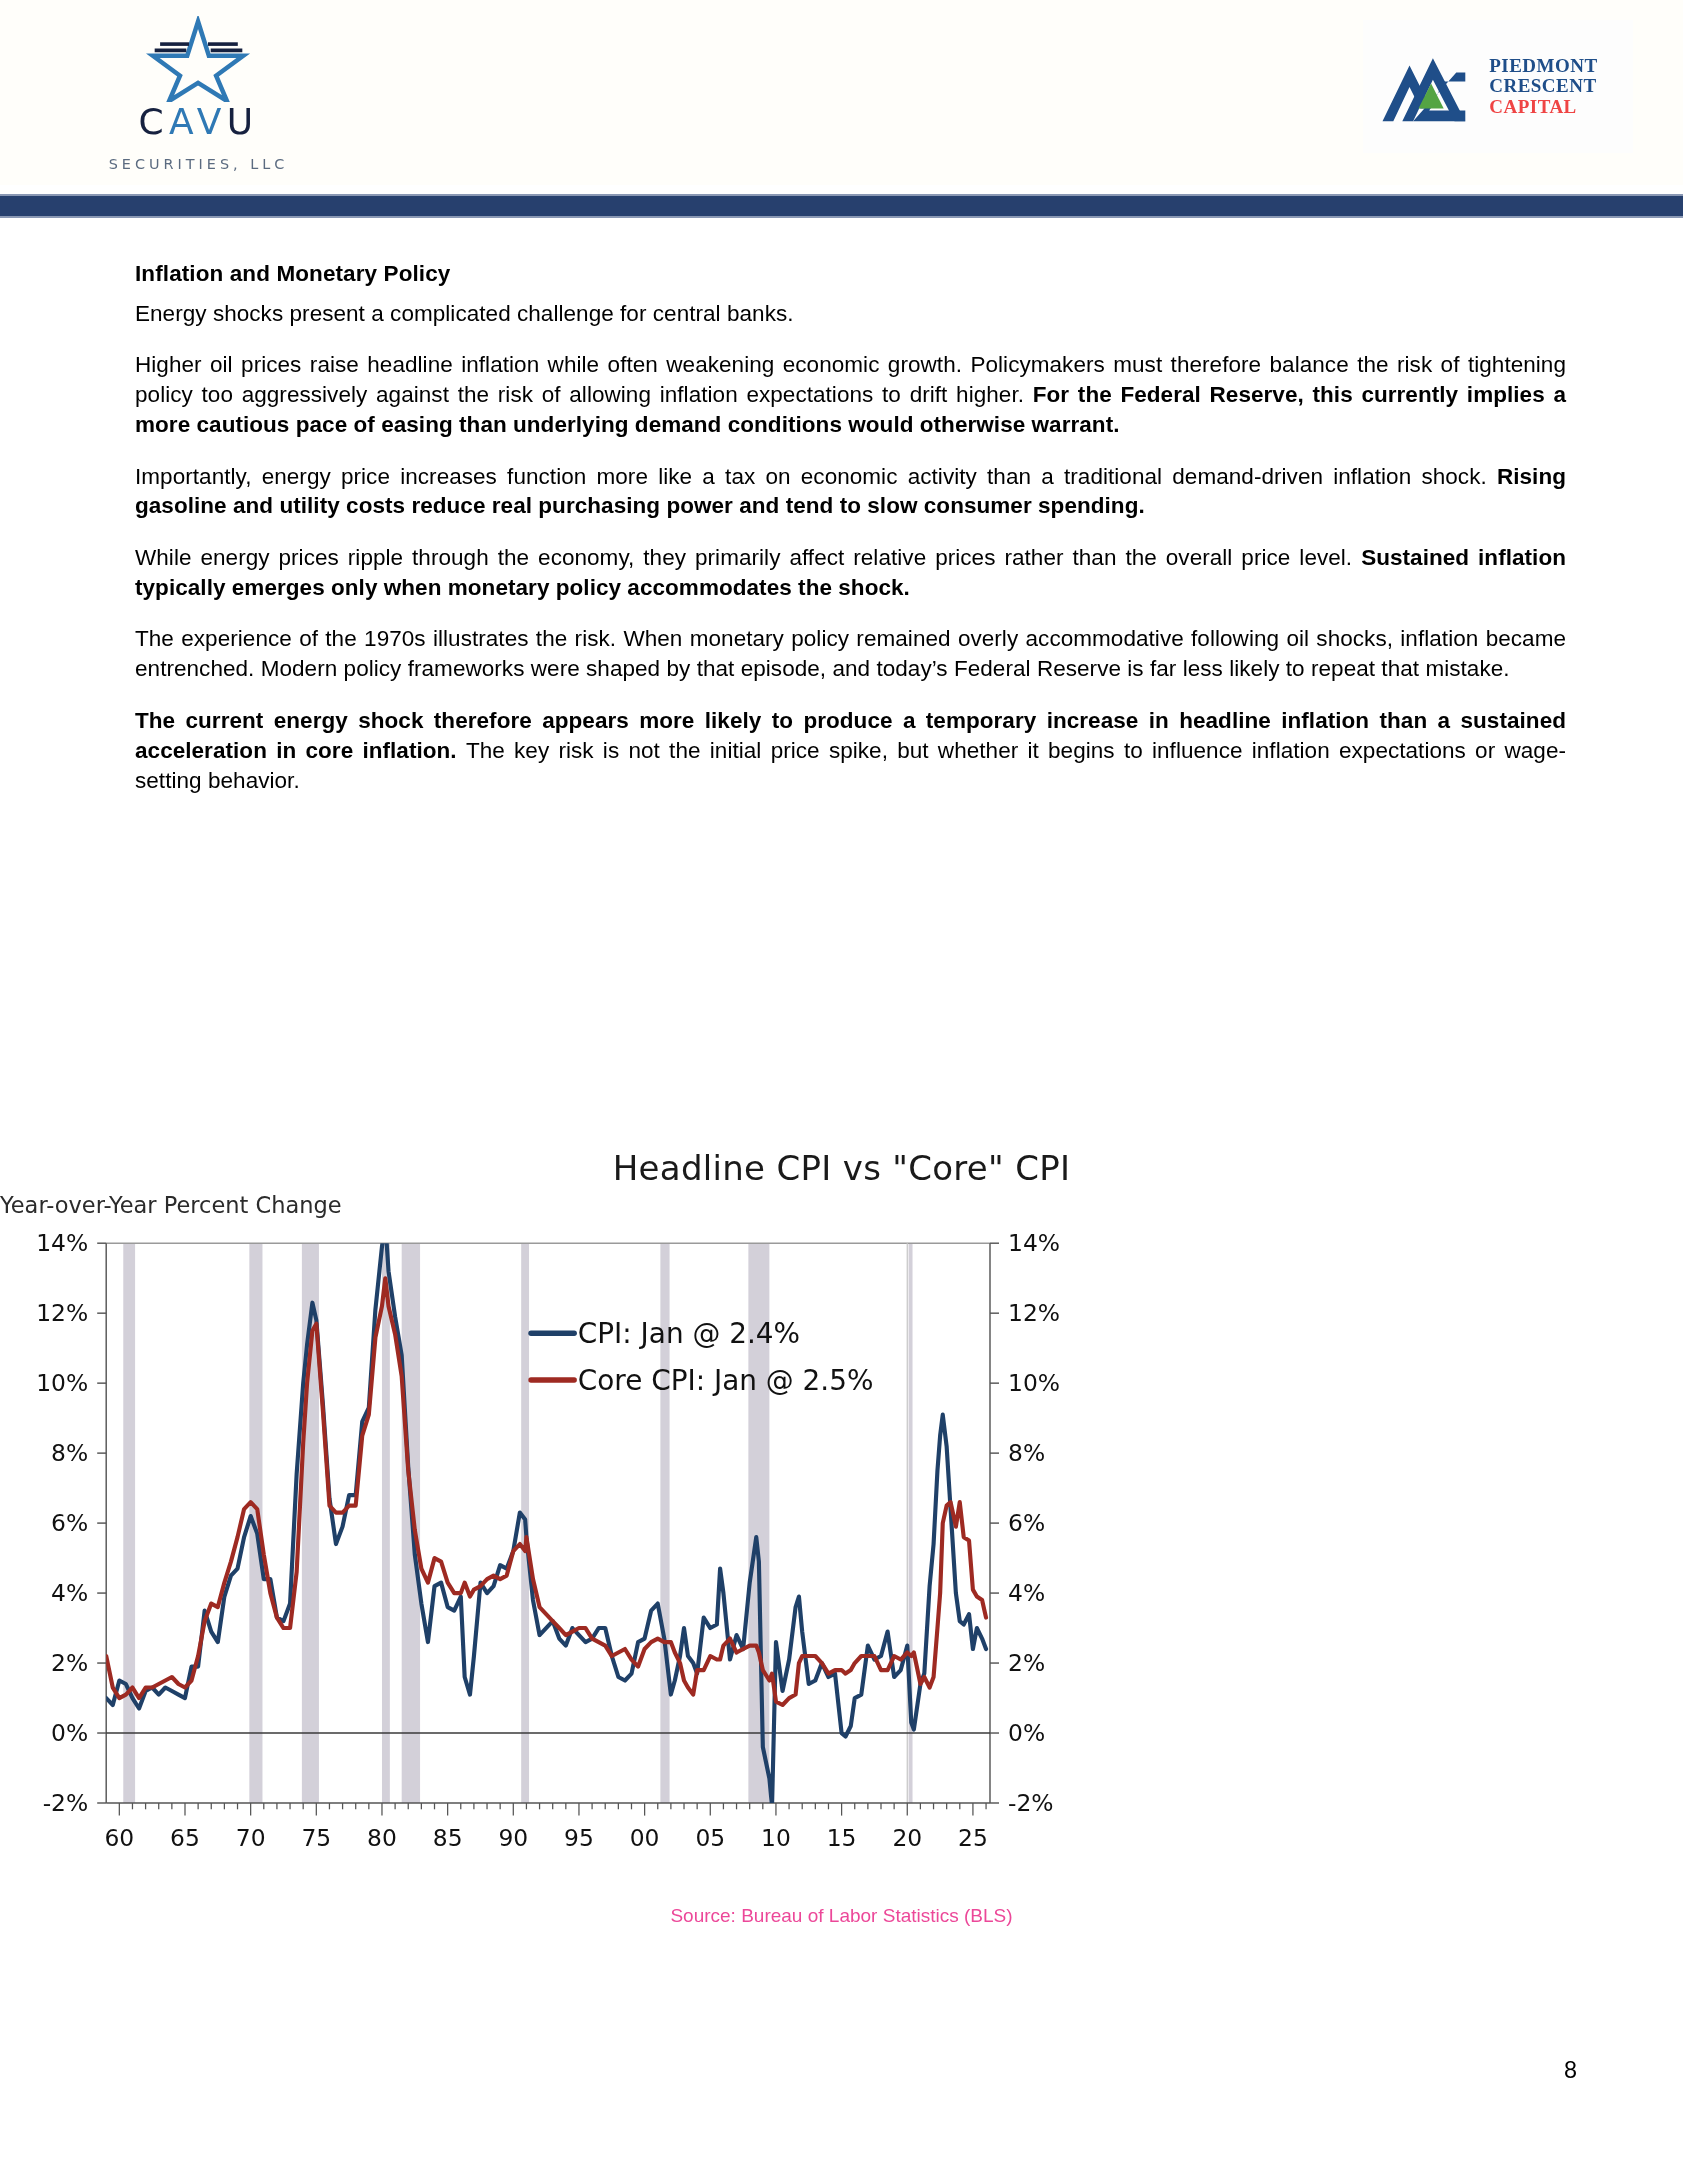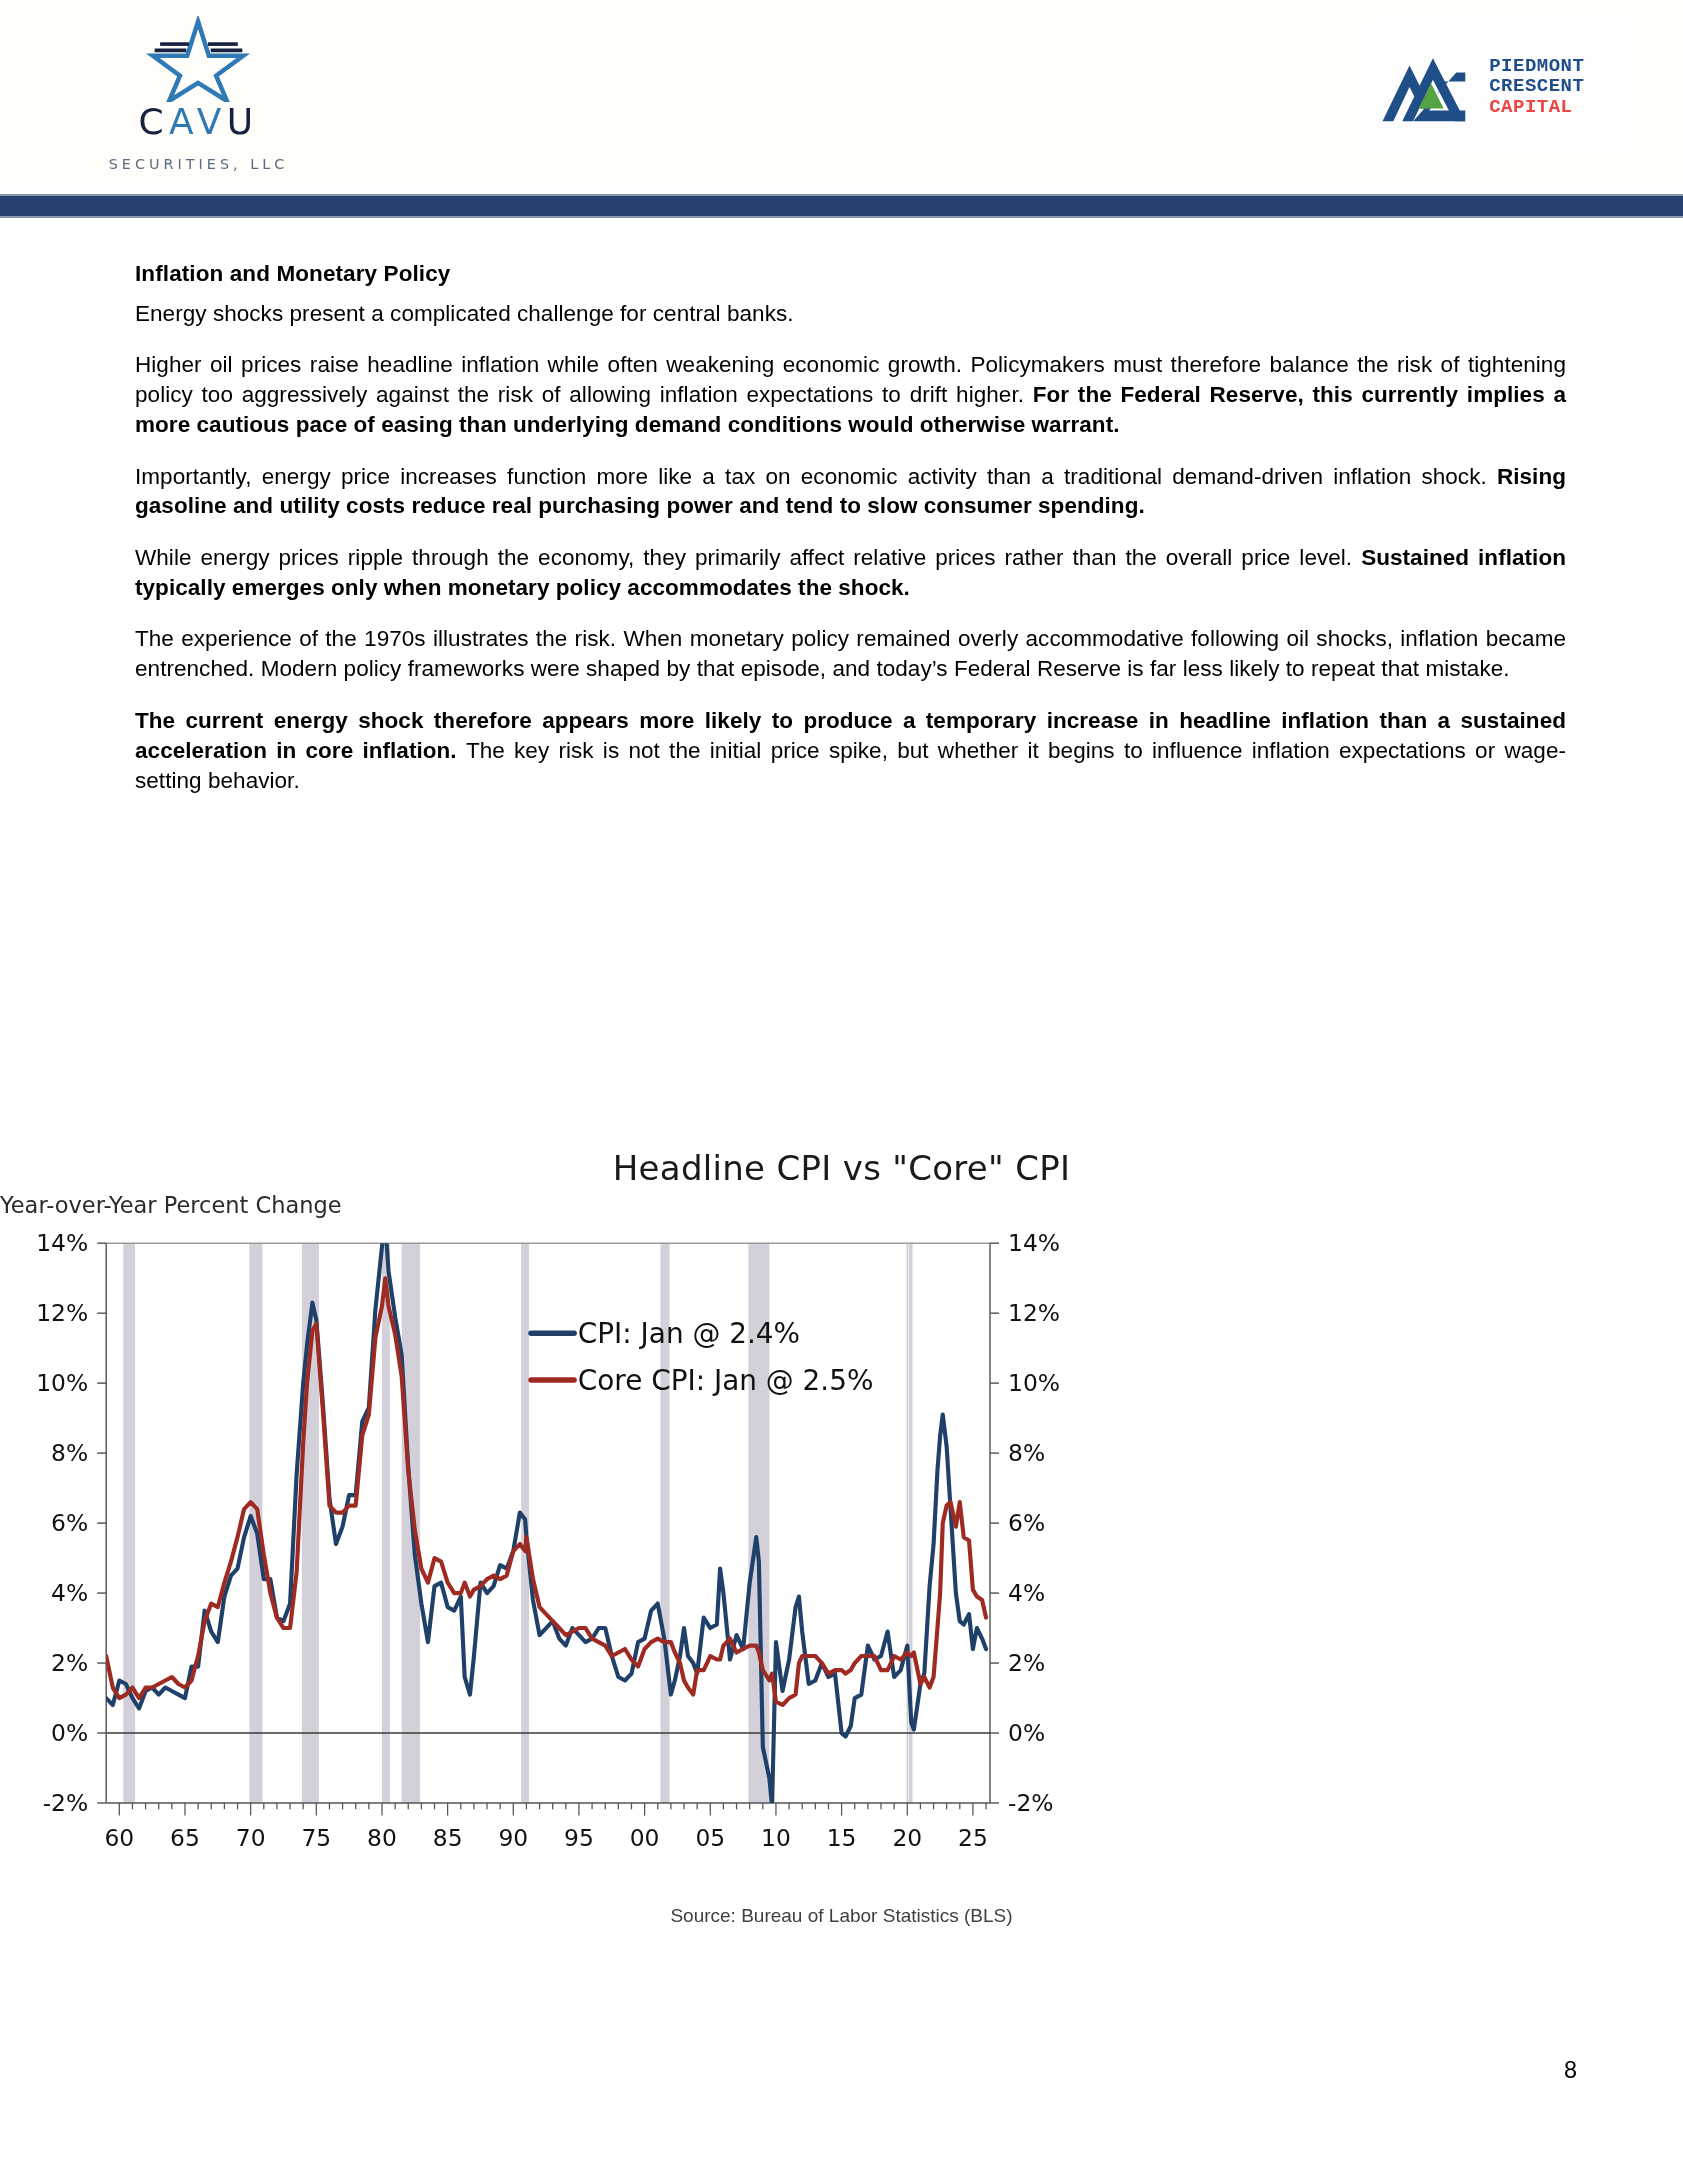--- a/index.html
+++ b/index.html
@@ -21,21 +21,21 @@
                margin-top:1.8px; font-family:"DejaVu Sans", sans-serif; font-weight:400; }
   .cavu-word .v1 { color:#2f79b5; }
   .cavu-sub { font-size:14.4px; letter-spacing:4px; color:#5b6b80; margin-top:16px;
               font-family:"DejaVu Sans", sans-serif; }
 
   .logo-right { position:absolute; right:50px; top:20px; width:270px; height:133px;
                 background:#fdfdfd; display:flex; align-items:center; gap:10.8px;
                 padding-left:14.4px; box-sizing:border-box; }
   .pcc-text { line-height:1.07; }
   .pcc-text div { font-size:19px; font-weight:bold; letter-spacing:0.5px;
-                  font-family:Liberation Mono, monospace; }
+                  font-family:Liberation Serif, serif; }
   .pcc-1, .pcc-2 { color:#1f4e89; }
   .pcc-3 { color:#ef4444; }
 
   .rule-bar { position:absolute; top:194px; left:0; width:1683px; height:24px;
               background:#27406e; border-top:2.7px solid #8a98b4; border-bottom:2.7px solid #8a98b4;
               box-sizing:border-box; }
 
   
   .content { position:absolute; left:99px; top:261px; width:1431px;margin-left:36px; }
   .h-title { font-size:22.5px; font-weight:bold; margin:0 0 11.7px 0; letter-spacing:0.1px; }
@@ -44,21 +44,21 @@
   p.para.left { text-align:left; }
   .b { font-weight:bold; }
 
   
   .chart-block { position:absolute; left:0; top:1148px; width:1683px; }
   .chart-title { text-align:center; font-size:34px; color:#1a1a1a;
                  font-family:"DejaVu Sans", sans-serif; letter-spacing:0.3px; }
   .chart-sub { font-size:22.5px; color:#2b2b2b; margin-top:3.6px;
                font-family:"DejaVu Sans", sans-serif; }
   .chart-svg-wrap { display:flex; justify-content:flex-start; margin-top:9px; }
-  .chart-source { text-align:center; font-size:19px; color:#404040; margin-top:-5.4px; }
+  .chart-source { text-align:center; font-size:19px; color:#ec4899; margin-top:-5.4px; }
 
   .page-num { position:absolute; right:106px; top:2057px; font-size:23.4px; color:#000; }
 </style>
 </head>
 <body>
 
 <div class="header">
 
   <div class="logo-left">
     <div class="star-wrap">

